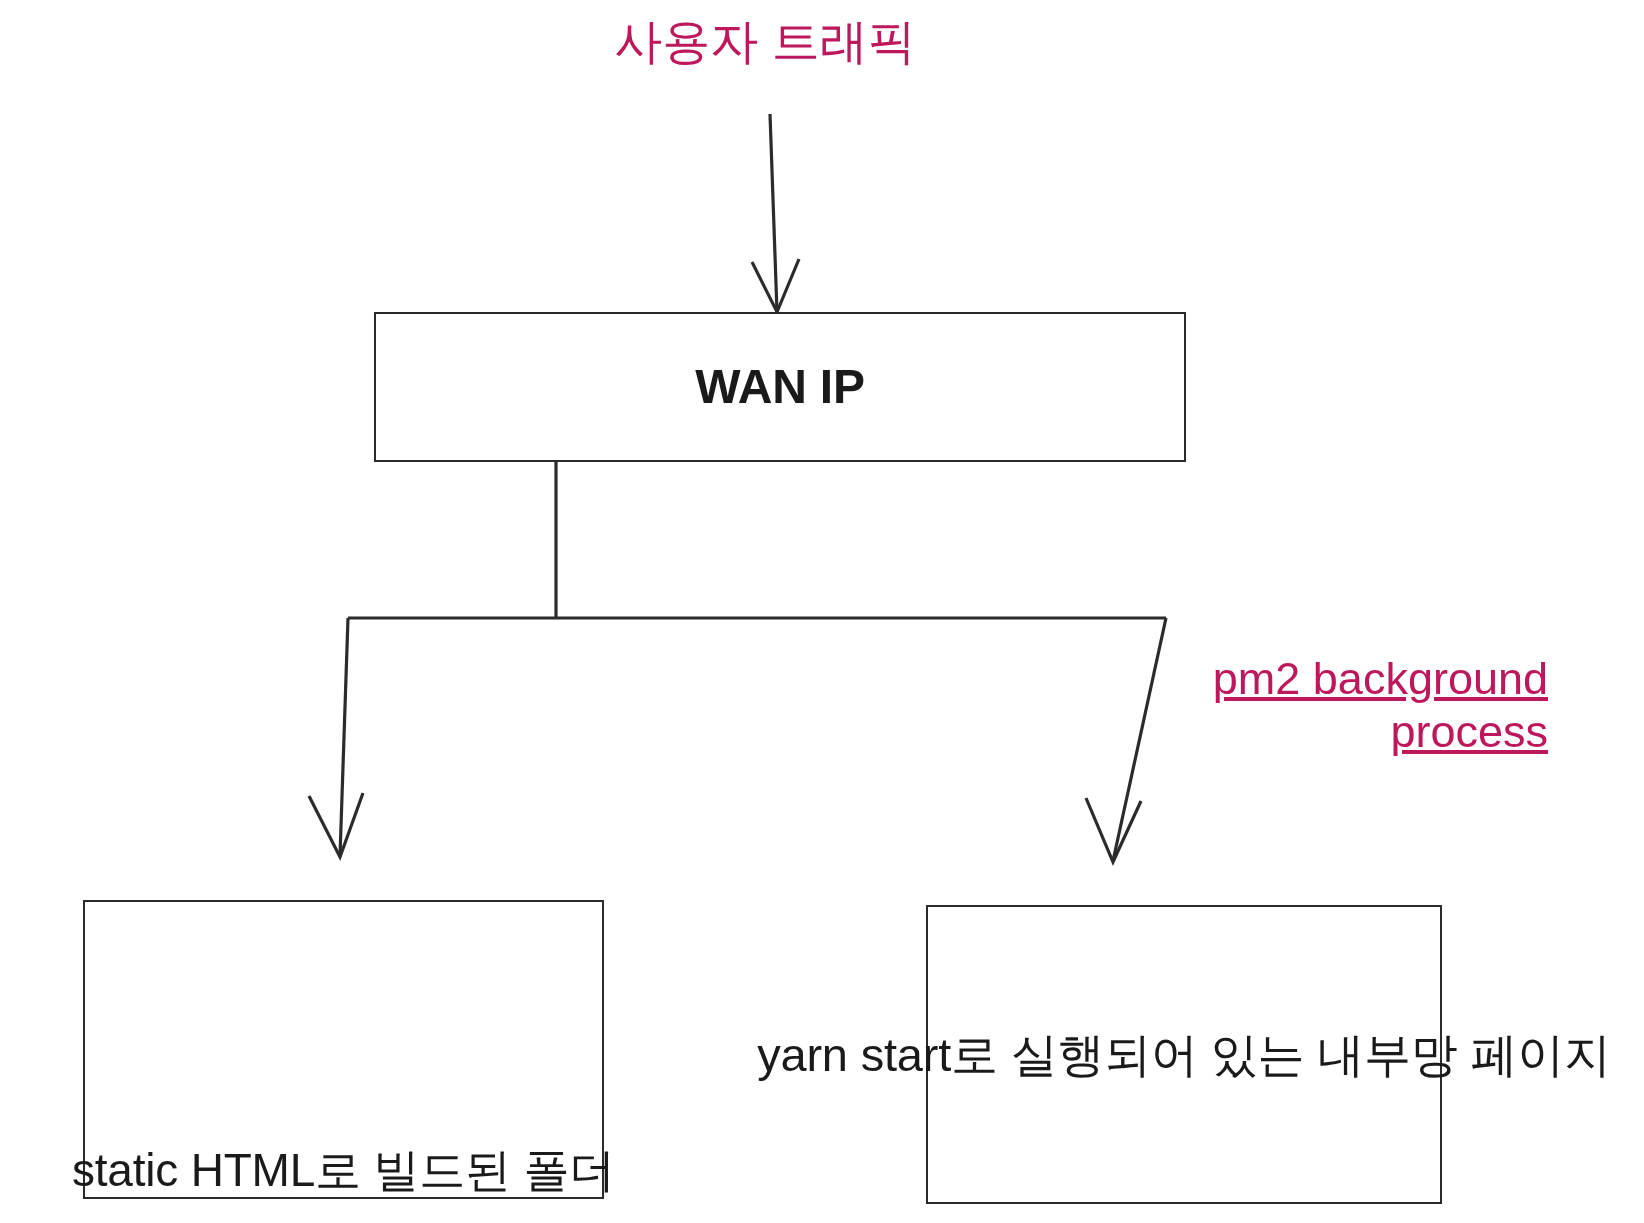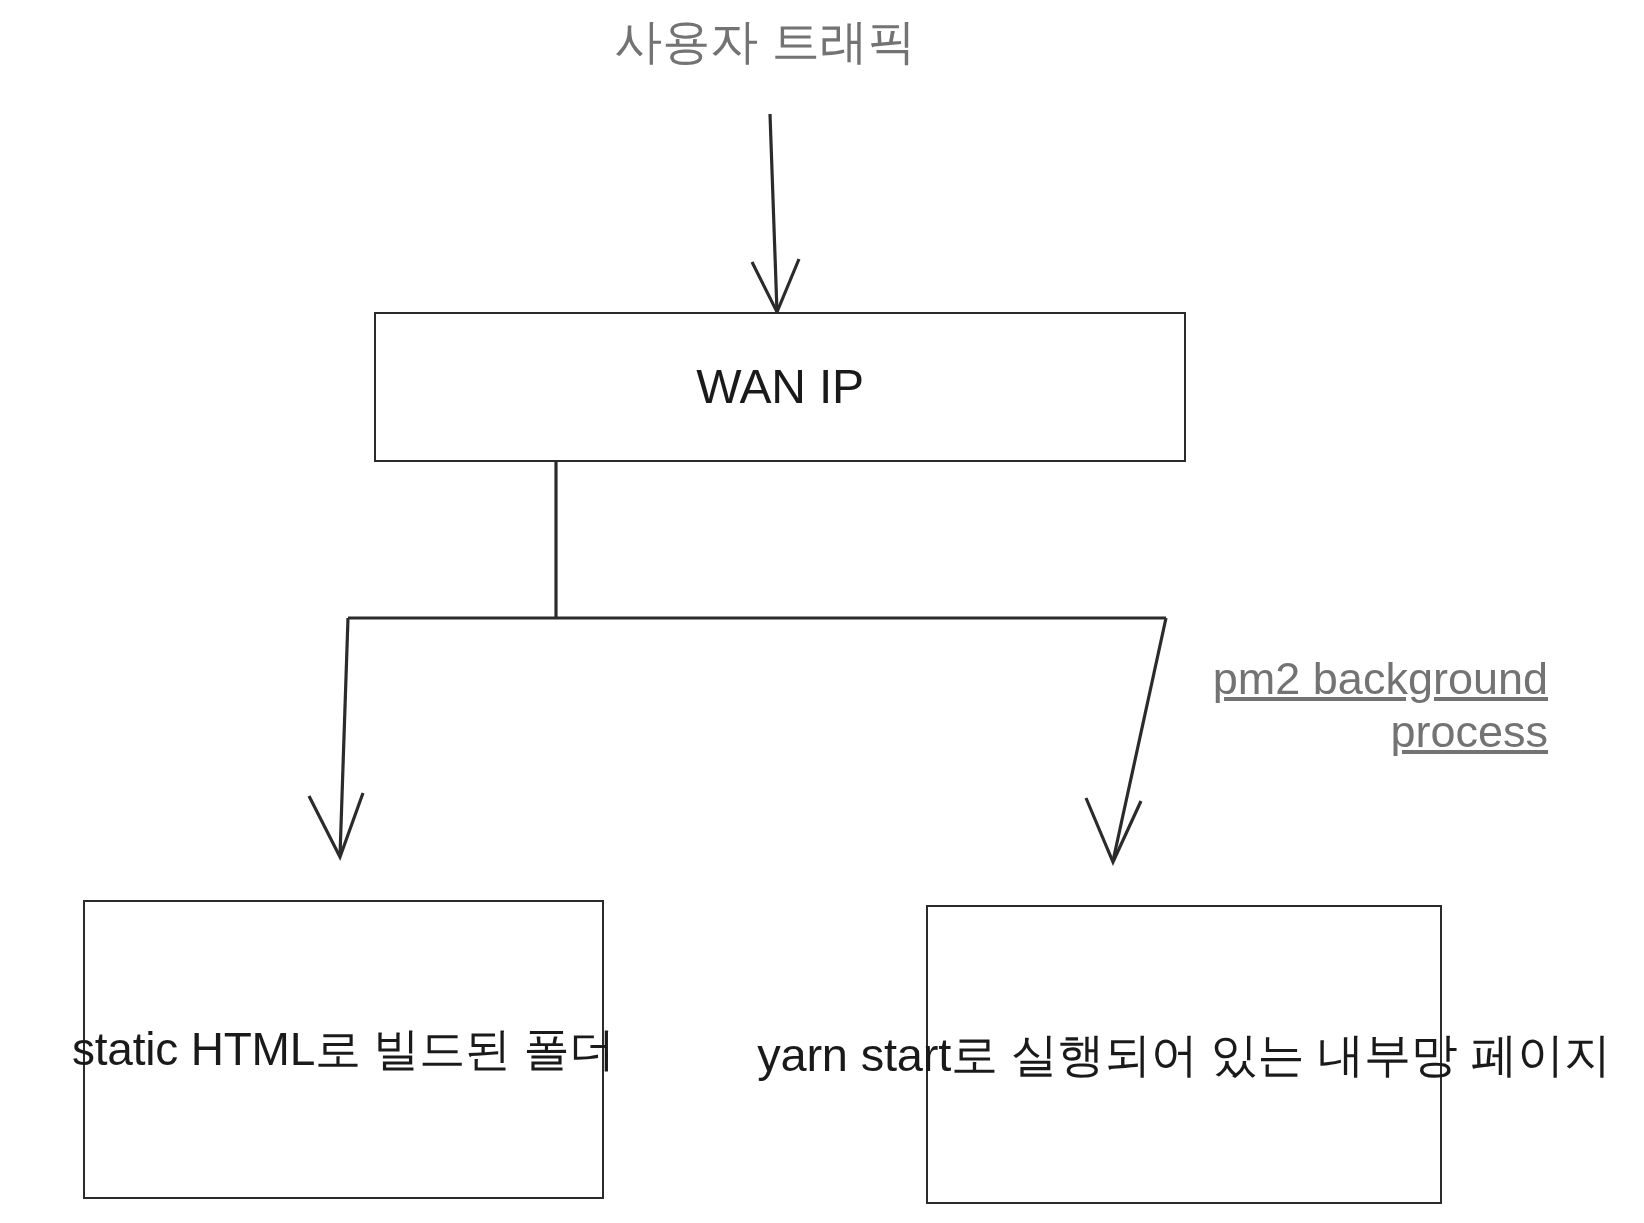--- a/index.html
+++ b/index.html
@@ -42,44 +42,46 @@
     line-height: 1.18;
     color: #1a1a1a;
     white-space: nowrap;
     letter-spacing: -0.2px;
   }
   #node-wan {
     left: 374px;
     top: 312px;
     width: 812px;
     height: 150px;
+    font-weight: bold;
   }
   #node-wan .node-label {
     font-size: 48px;
   }
   #node-static {
     left: 83px;
     top: 900px;
     width: 521px;
     height: 299px;
+    align-items: flex-end;
   }
   #node-internal {
     left: 926px;
     top: 905px;
     width: 516px;
     height: 299px;
   }
   #node-internal .node-label {
     font-size: 47px;
   }
   .edge-caption {
     position: absolute;
     font-size: 45px;
     line-height: 1.18;
-    color: #737373;
+    color: #be185d;
     white-space: pre-line;
   }
   #caption-source {
     left: 0;
     top: 14px;
     width: 1530px;
     text-align: center;
     font-size: 48px;
   }
   #caption-static-export {

